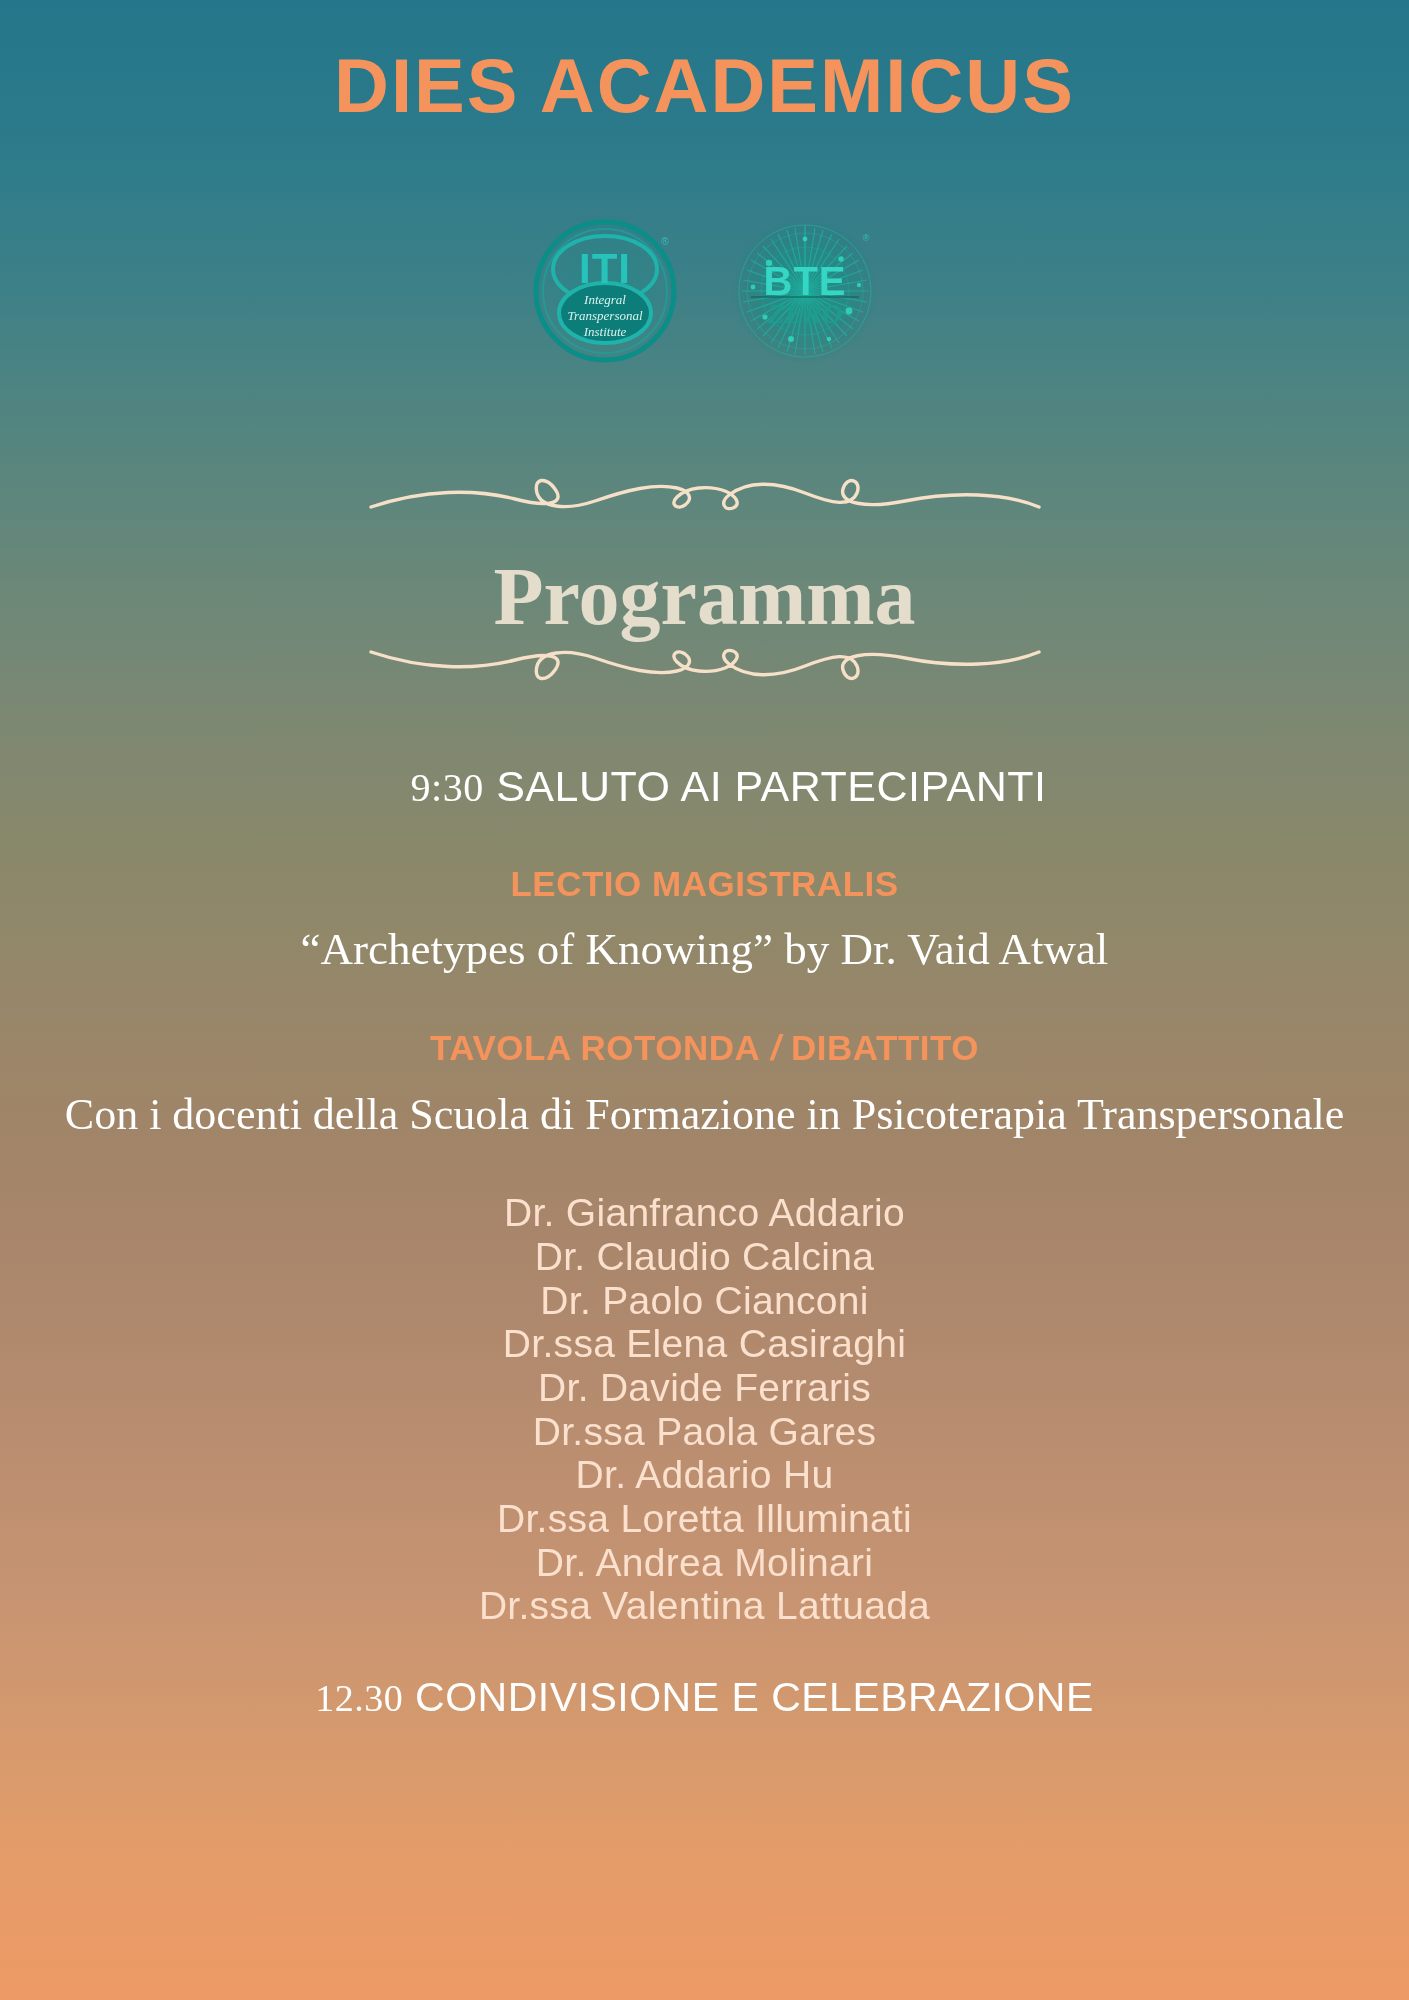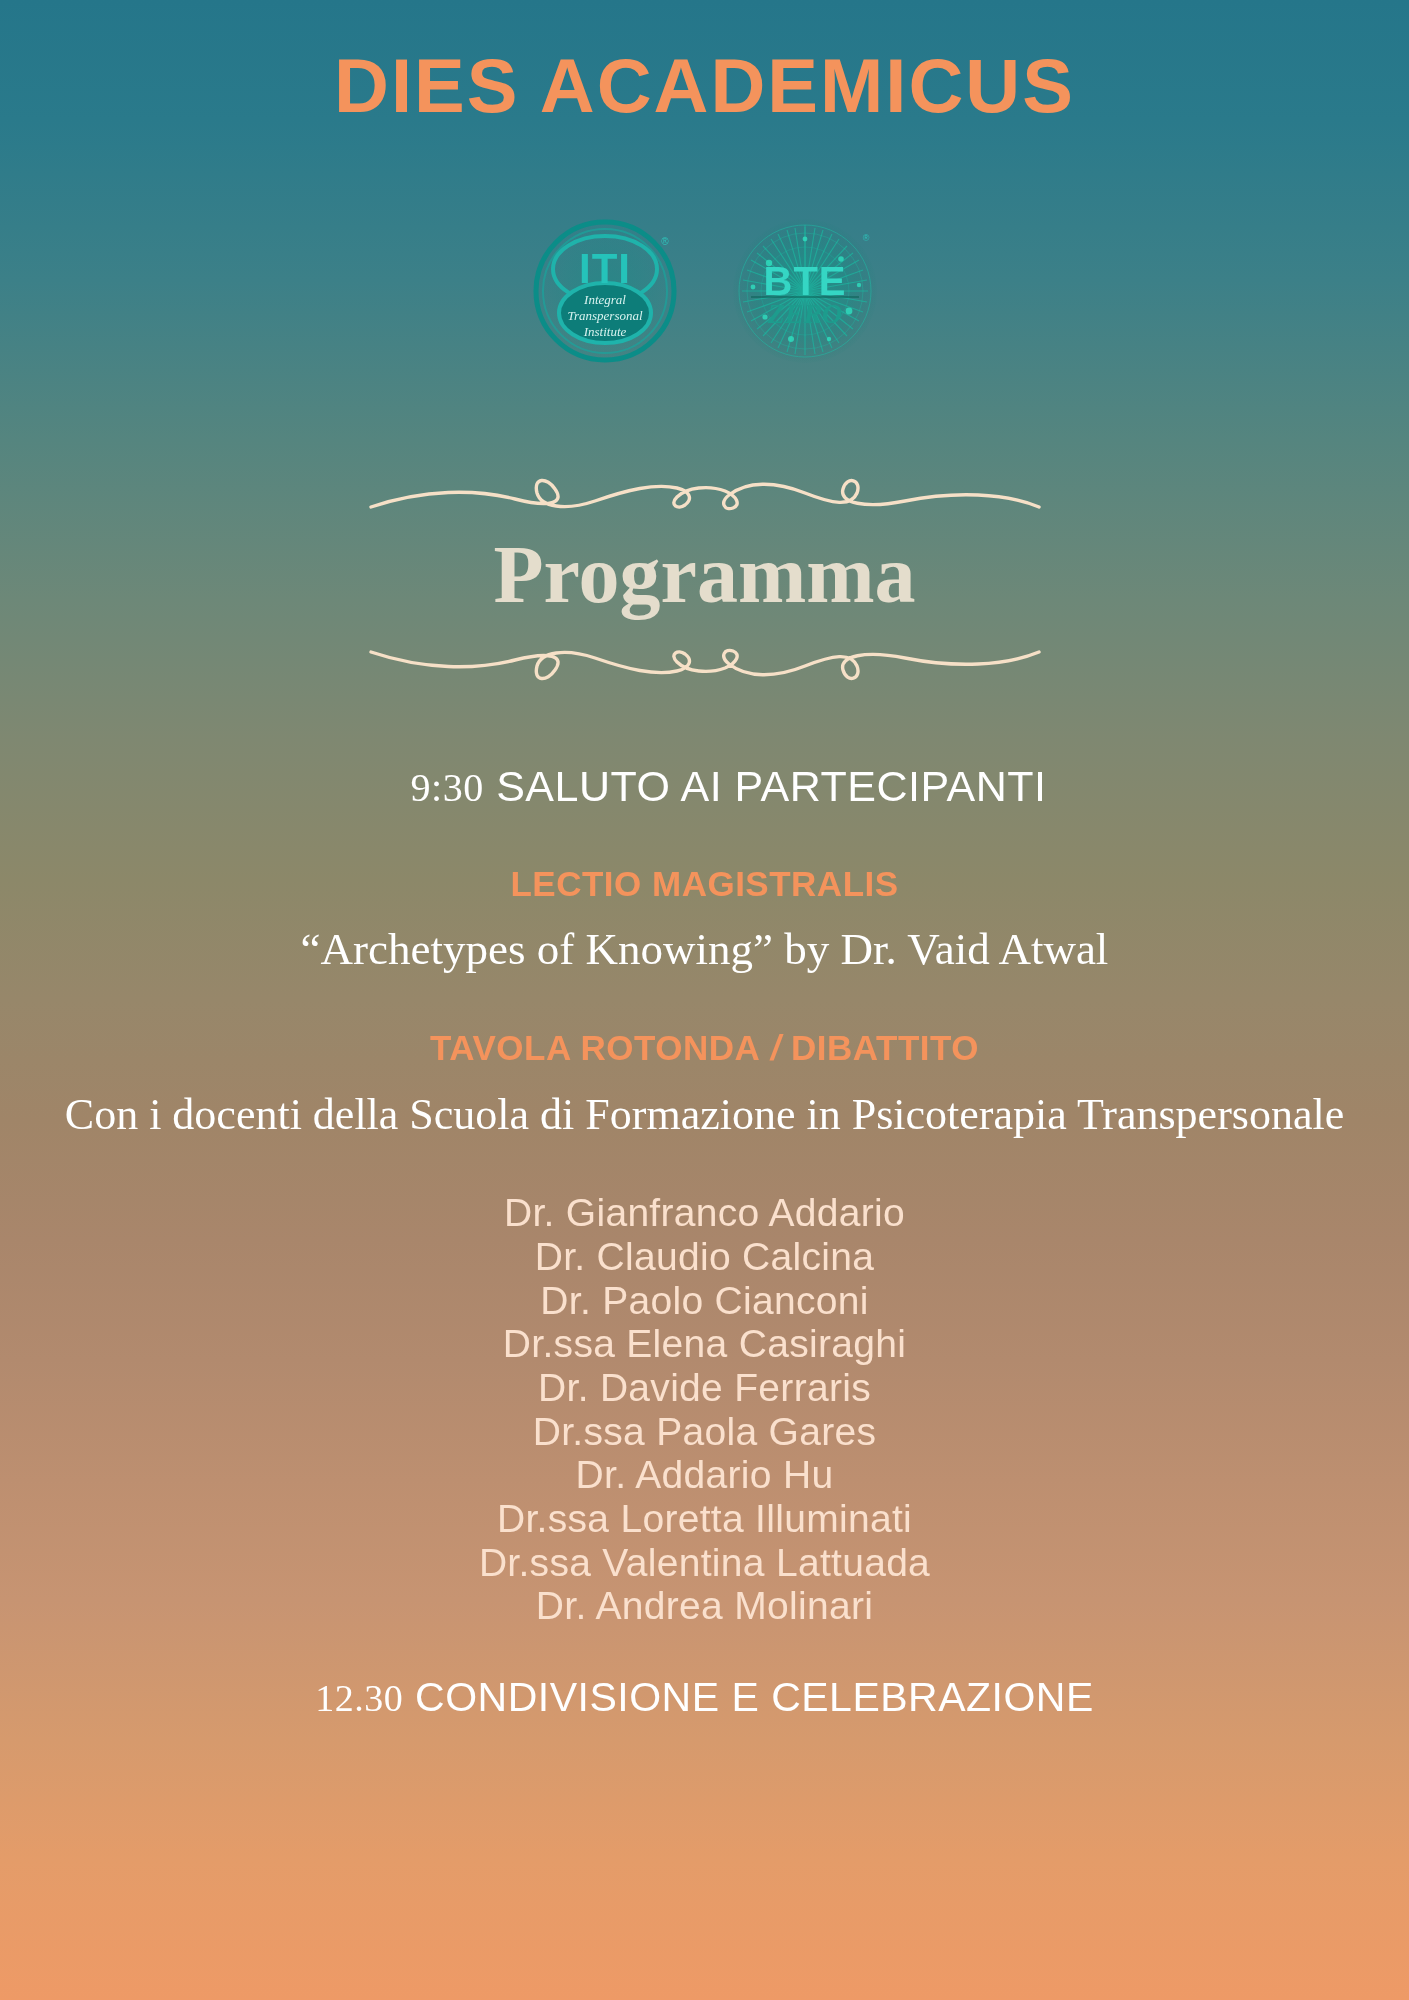--- a/index.html
+++ b/index.html
@@ -81,21 +81,21 @@
     width: 680px;
     height: 66px;
   }
   .divider.top { top: 455px; }
   .divider.bottom { top: 638px; }
   .divider.bottom svg { transform: scaleY(-1); }
 
   
   .programma {
     position: absolute;
-    top: 530px;
+    top: 552px;
     left: 0;
     width: 100%;
     text-align: center;
     color: #e4ddcc;
     font-family: "Liberation Serif", serif;
     font-weight: bold;
     font-size: 82px;
     line-height: 1.1;
   }
 
@@ -333,22 +333,22 @@
 
     <div class="names">
       <div class="name">Dr. Gianfranco Addario</div>
       <div class="name">Dr. Claudio Calcina</div>
       <div class="name">Dr. Paolo Cianconi</div>
       <div class="name">Dr.ssa Elena Casiraghi</div>
       <div class="name">Dr. Davide Ferraris</div>
       <div class="name">Dr.ssa Paola Gares</div>
       <div class="name">Dr. Addario Hu</div>
       <div class="name">Dr.ssa Loretta Illuminati</div>
+      <div class="name">Dr. Andrea Molinari</div>
       <div class="name">Dr.ssa Valentina Lattuada</div>
-      <div class="name">Dr. Andrea Molinari</div>
     </div>
 
     <div class="closing">
       <span class="num">12.30</span>
       <span>CONDIVISIONE E CELEBRAZIONE</span>
     </div>
 
   </div>
 
 </div>

